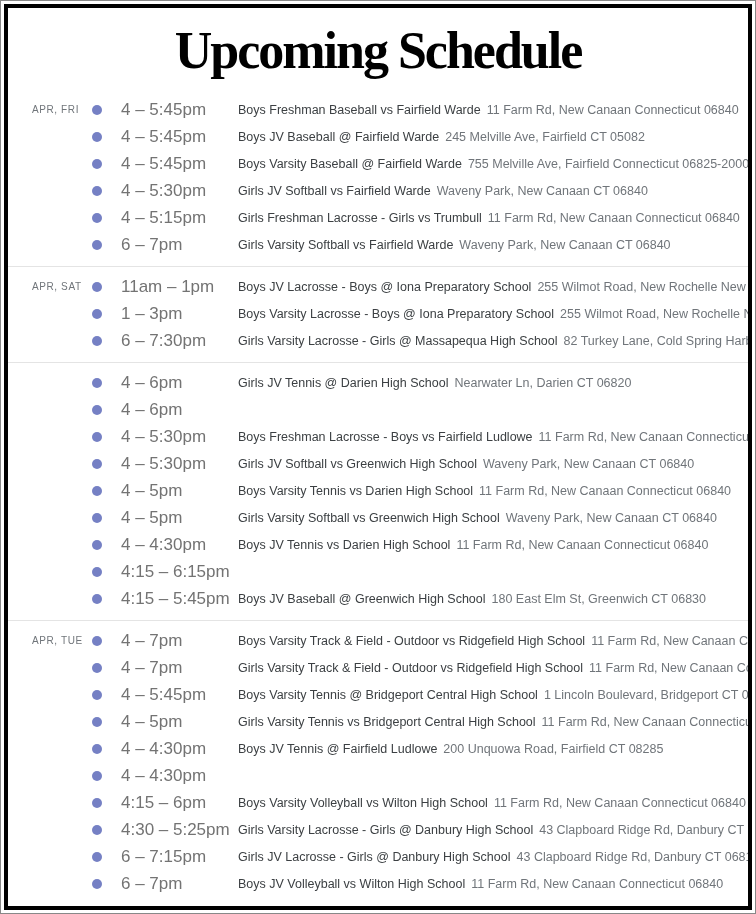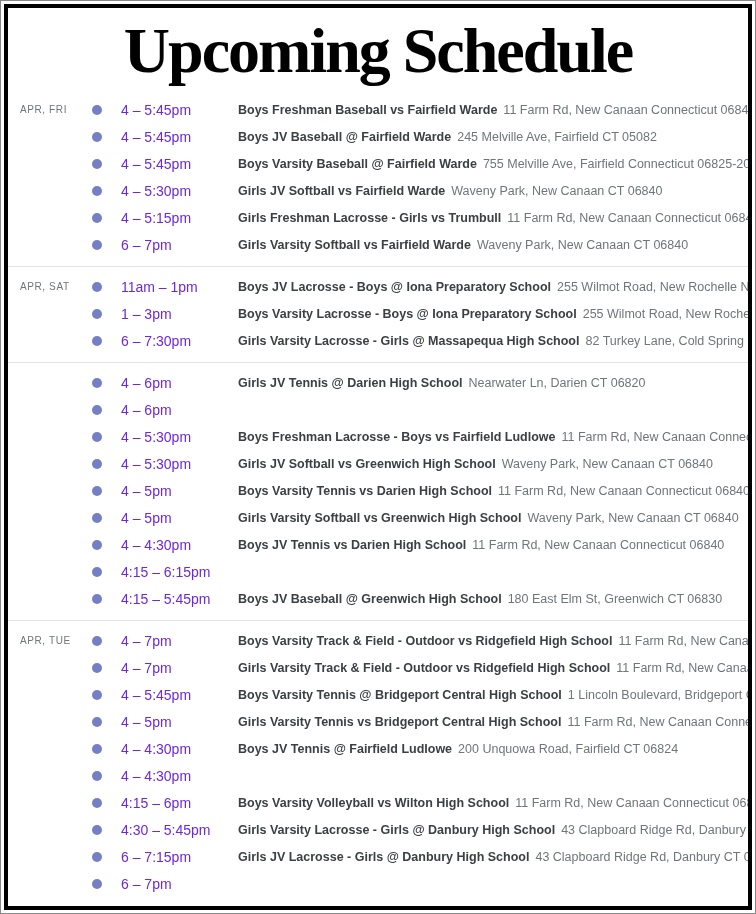--- a/index.html
+++ b/index.html
@@ -10,55 +10,55 @@
   }
   .inner {
     width: 100%; height: 100%; box-sizing: border-box;
     border: 4px solid #000; background: #fff; overflow: hidden;
   }
   .page-title {
     margin: 0; padding-top: 2px;
     text-align: center;
     font-family: "Liberation Serif", serif;
     font-weight: bold;
-    font-size: 64px; line-height: 82px;
+    font-size: 52px; line-height: 82px;
     letter-spacing: -2px;
     color: #000;
   }
   .schedule-list { margin-top: 4px; }
   .section { padding: 0; }
   .section + .section {
     border-top: 1px solid #e4e4e4;
     margin-top: 8px; padding-top: 6px;
   }
   .row {
     display: flex; align-items: center;
     height: 27px;
   }
   .date-cell {
-    width: 80px; box-sizing: border-box; padding-left: 12px;
+    width: 80px; box-sizing: border-box; padding-left: 24px;
     font-size: 10px; letter-spacing: 0.6px;
     color: #70757a; text-transform: uppercase;
     flex: none; white-space: nowrap;
   }
   .bullet-cell { width: 24px; flex: none; display: flex; align-items: center; }
   .dot {
     width: 10px; height: 10px; border-radius: 50%;
     background: #7580c4; margin-left: 4px;
   }
   .time-cell {
     width: 126px; box-sizing: border-box; padding-left: 9px;
-    font-size: 14px; color: #6d28d9; flex: none; white-space: nowrap;
+    font-size: 17px; color: #737373; flex: none; white-space: nowrap;
   }
   .event-cell {
     flex: 1; min-width: 0;
     white-space: nowrap; overflow: hidden;
     font-size: 12.5px; color: #3c4043;
   }
-  .event-title { font-weight: bold; color: #3c4043; }
+  .event-title { font-weight: normal; color: #3c4043; }
   .event-location { color: #70757a; margin-left: 6px; }
 </style>
 </head>
 <body>
 
 <div class="outer">
   <div class="inner">
     <h1 class="page-title">Upcoming Schedule</h1>
     <div class="schedule-list">
   <div class="section">
@@ -305,21 +305,21 @@
     </div>
   </div>
 
   <div class="row">
     <div class="date-cell"></div>
     <div class="bullet-cell">
       <span class="dot"></span>
     </div>
     <div class="time-cell">4 – 4:30pm</div>
     <div class="event-cell">
-      <span class="event-title">Boys JV Tennis @ Fairfield Ludlowe</span><span class="event-location">200 Unquowa Road, Fairfield CT 06824</span>
+      <span class="event-title">Boys JV Tennis @ Fairfield Ludlowe</span><span class="event-location">200 Unquowa Road, Fairfield CT 08285</span>
     </div>
   </div>
 
   <div class="row">
     <div class="date-cell"></div>
     <div class="bullet-cell">
       <span class="dot"></span>
     </div>
     <div class="time-cell">4 – 4:30pm</div>
   </div>
@@ -333,21 +333,21 @@
     <div class="event-cell">
       <span class="event-title">Boys Varsity Volleyball vs Wilton High School</span><span class="event-location">11 Farm Rd, New Canaan Connecticut 06840</span>
     </div>
   </div>
 
   <div class="row">
     <div class="date-cell"></div>
     <div class="bullet-cell">
       <span class="dot"></span>
     </div>
-    <div class="time-cell">4:30 – 5:45pm</div>
+    <div class="time-cell">4:30 – 5:25pm</div>
     <div class="event-cell">
       <span class="event-title">Girls Varsity Lacrosse - Girls @ Danbury High School</span><span class="event-location">43 Clapboard Ridge Rd, Danbury CT 06811</span>
     </div>
   </div>
 
   <div class="row">
     <div class="date-cell"></div>
     <div class="bullet-cell">
       <span class="dot"></span>
     </div>
@@ -356,17 +356,20 @@
       <span class="event-title">Girls JV Lacrosse - Girls @ Danbury High School</span><span class="event-location">43 Clapboard Ridge Rd, Danbury CT 06811</span>
     </div>
   </div>
 
   <div class="row">
     <div class="date-cell"></div>
     <div class="bullet-cell">
       <span class="dot"></span>
     </div>
     <div class="time-cell">6 – 7pm</div>
+    <div class="event-cell">
+      <span class="event-title">Boys JV Volleyball vs Wilton High School</span><span class="event-location">11 Farm Rd, New Canaan Connecticut 06840</span>
+    </div>
   </div>
 </div>
 </div>
   </div>
 </div>
 
 </body></html>

